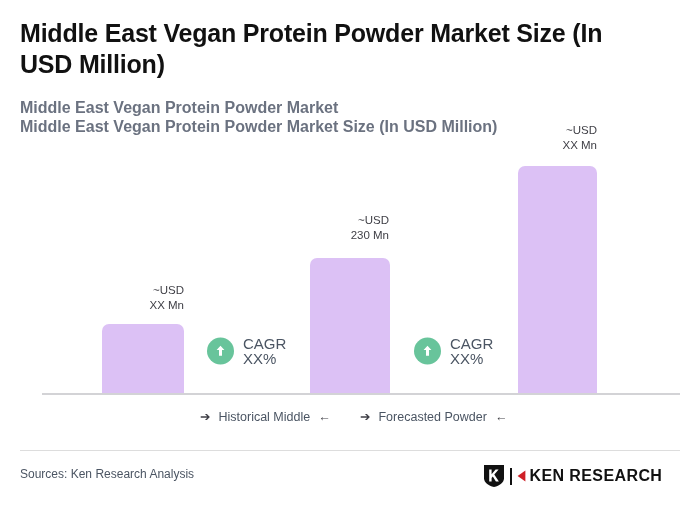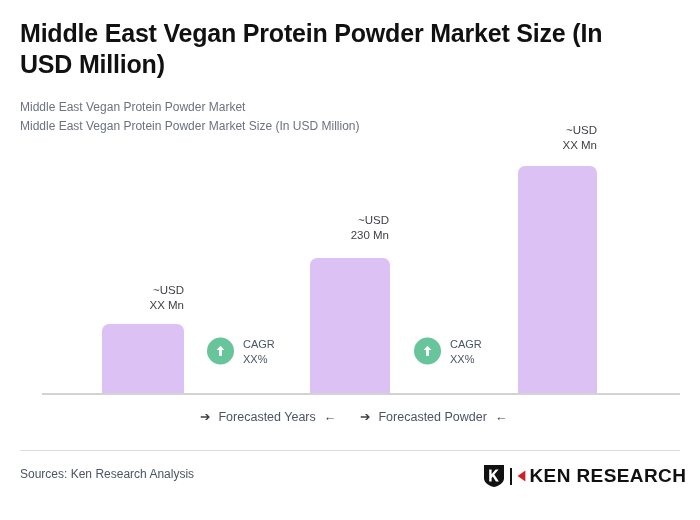--- a/index.html
+++ b/index.html
@@ -30,24 +30,25 @@
     color: #111111;
     letter-spacing: -0.2px;
   }
   .subtitle-block {
     position: absolute;
     left: 20px;
     top: 98px;
     width: 620px;
   }
   .subtitle-line {
-    font-size: 12px;
+    font-size: 16px;
     line-height: 19px;
     color: #6b7280;
     white-space: nowrap;
+    font-weight: bold;
   }
 
   
   .plot-area {
     position: absolute;
     left: 0;
     top: 0;
     width: 700px;
     height: 400px;
   }
@@ -96,21 +97,21 @@
     height: 27px;
     border-radius: 50%;
     background: #68c49b;
     display: flex;
     align-items: center;
     justify-content: center;
     flex: 0 0 auto;
   }
   .cagr-circle svg { display: block; }
   .cagr-text {
-    font-size: 11px;
+    font-size: 15px;
     line-height: 14.5px;
     color: #4b5563;
     white-space: nowrap;
   }
 
   
   .period-row {
     position: absolute;
     left: 42px;
     top: 408px;
@@ -162,21 +163,21 @@
     gap: 5px;
   }
   .brand-mark { display: block; flex: 0 0 auto; }
   .brand-divider {
     width: 1.5px;
     height: 17px;
     background: #111111;
     flex: 0 0 auto;
   }
   .brand-name {
-    font-size: 19px;
+    font-size: 16px;
     font-weight: 700;
     letter-spacing: 0.4px;
     color: #111111;
     white-space: nowrap;
     font-family: "Liberation Sans", sans-serif;
   }
 </style>
 </head>
 <body>
 
@@ -228,21 +229,21 @@
       <div>CAGR</div>
       <div>XX%</div>
     </span>
   </div>
 
   <div class="axis-baseline"></div>
 
   <div class="period-row">
     <div class="period-label period-historical">
       <span class="period-arrow">➔</span>
-      <span>Forecasted Years</span>
+      <span>Historical Middle</span>
       <span class="period-arrow">←</span>
     </div>
     <div class="period-label period-forecasted">
       <span class="period-arrow">➔</span>
       <span>Forecasted Powder</span>
       <span class="period-arrow">←</span>
     </div>
   </div>
 </div>
 

